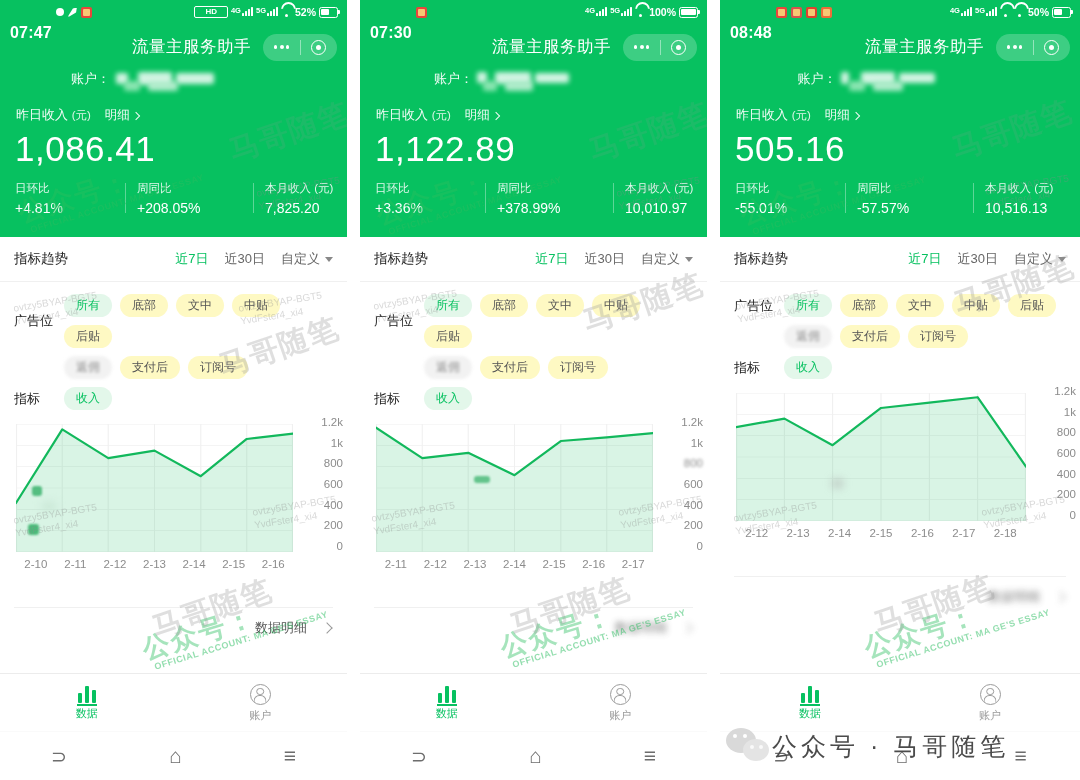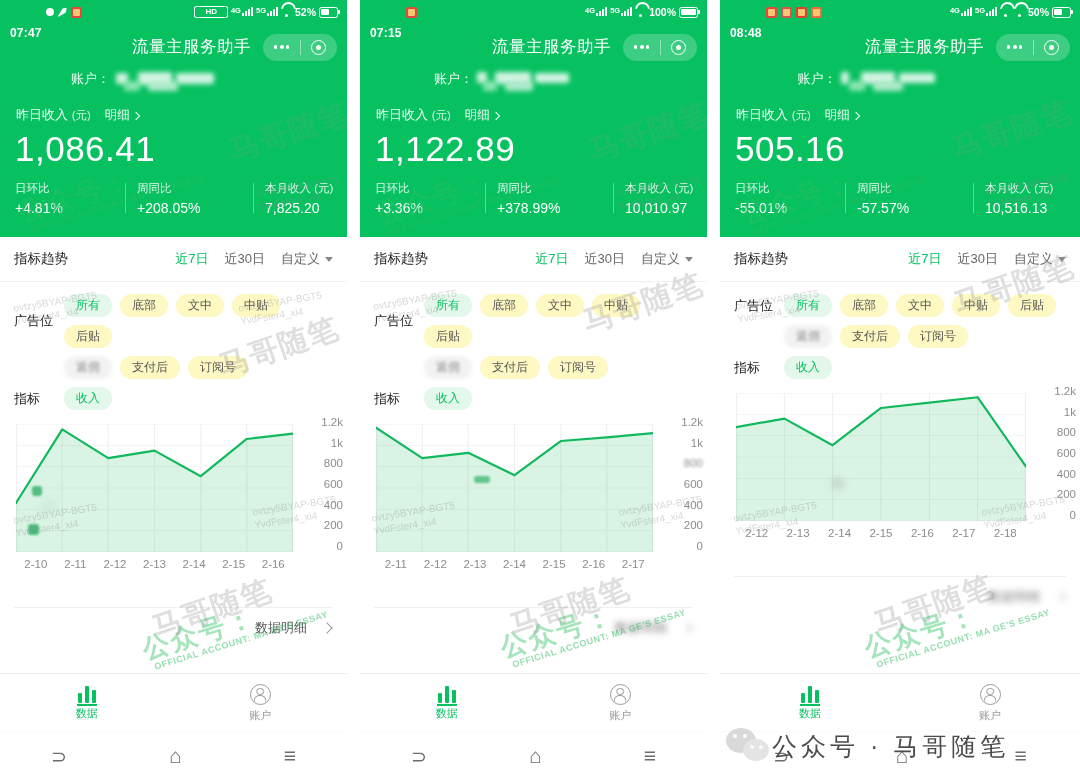--- a/index.html
+++ b/index.html
@@ -11,21 +11,21 @@
   .board{position:relative;width:1080px;height:780px;display:flex;background:#ffffff;}
   .panel{position:relative;width:347px;height:780px;margin-right:13px;background:#ffffff;overflow:hidden;}
   .panel:last-child{margin-right:0;width:360px;}
 
   
   .hdr{position:relative;background:#07C160;height:237px;overflow:hidden;}
   .statusbar{height:24px;display:flex;align-items:center;justify-content:space-between;
     padding:0 9px 0 10px;color:#ffffff;font-size:11.5px;font-weight:600;}
   .sb-left{display:flex;align-items:center;gap:4px;}
   .sb-right{display:flex;align-items:center;gap:3px;font-size:10.5px;font-weight:600;}
-  .sb-time{letter-spacing:.2px;font-size:12px;margin-top:41px;}
+  .sb-time{letter-spacing:.2px;font-size:16px;margin-top:41px;}
   .sb-dot{width:8px;height:8px;border-radius:50%;background:#fff;display:inline-block;}
   .sb-feather{display:inline-block;width:9px;height:9px;background:#fff;
     clip-path:polygon(0% 100%,55% 10%,100% 0%,90% 55%,15% 100%);}
   .redbox{display:inline-block;width:11px;height:11px;border-radius:2px;background:#e8453c;
     position:relative;}
   .redbox::after{content:"";position:absolute;inset:2px;border-radius:1px;background:#f7c873;}
   .redbox.b2{background:#d9534f;}
   .redbox.b3{background:#e0402f;}
   .redbox.b4{background:#ef6c3a;}
   .hd-badge{font-size:8px;border:1px solid #fff;border-radius:2px;padding:0 10px;line-height:10px;}
@@ -356,21 +356,21 @@
       <span class="nav-ico" style="font-size:19px">⊃</span>
       <span class="nav-ico" style="font-size:21px">⌂</span>
       <span class="nav-ico" style="font-size:21px">≡</span>
     </div>
   </div>
 
   <div class="panel">
     <div class="hdr">
       <div class="statusbar">
         <div class="sb-left">
-          <span class="sb-time">07:15</span>
+          <span class="sb-time">07:30</span>
           <span class="redbox"></span>
         </div>
         <div class="sb-right">
           <span><span class="netlabel">4G</span><span class="sig">
                 <i></i>
                 <i></i>
                 <i></i>
                 <i></i>
               </span></span>
           <span><span class="netlabel">5G</span><span class="sig">

